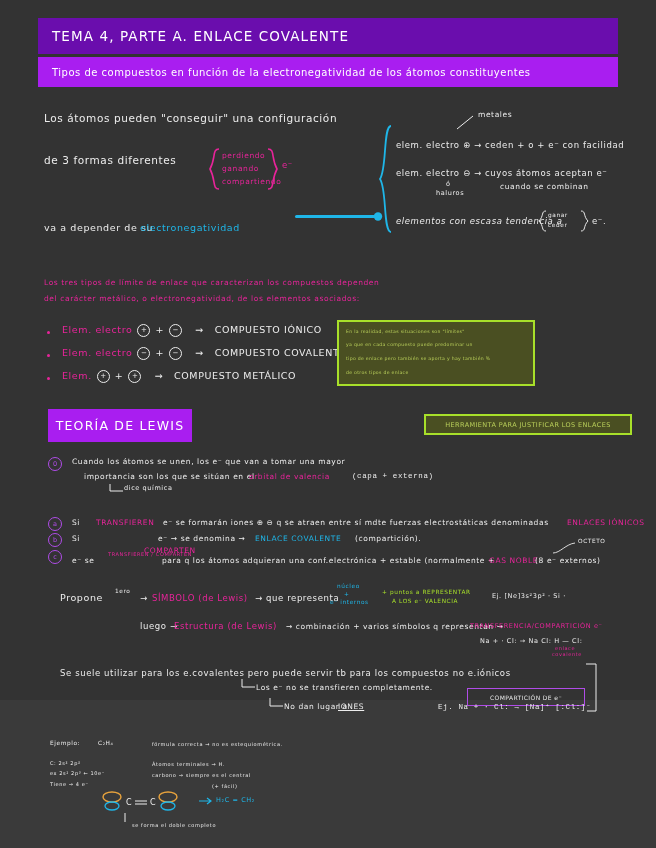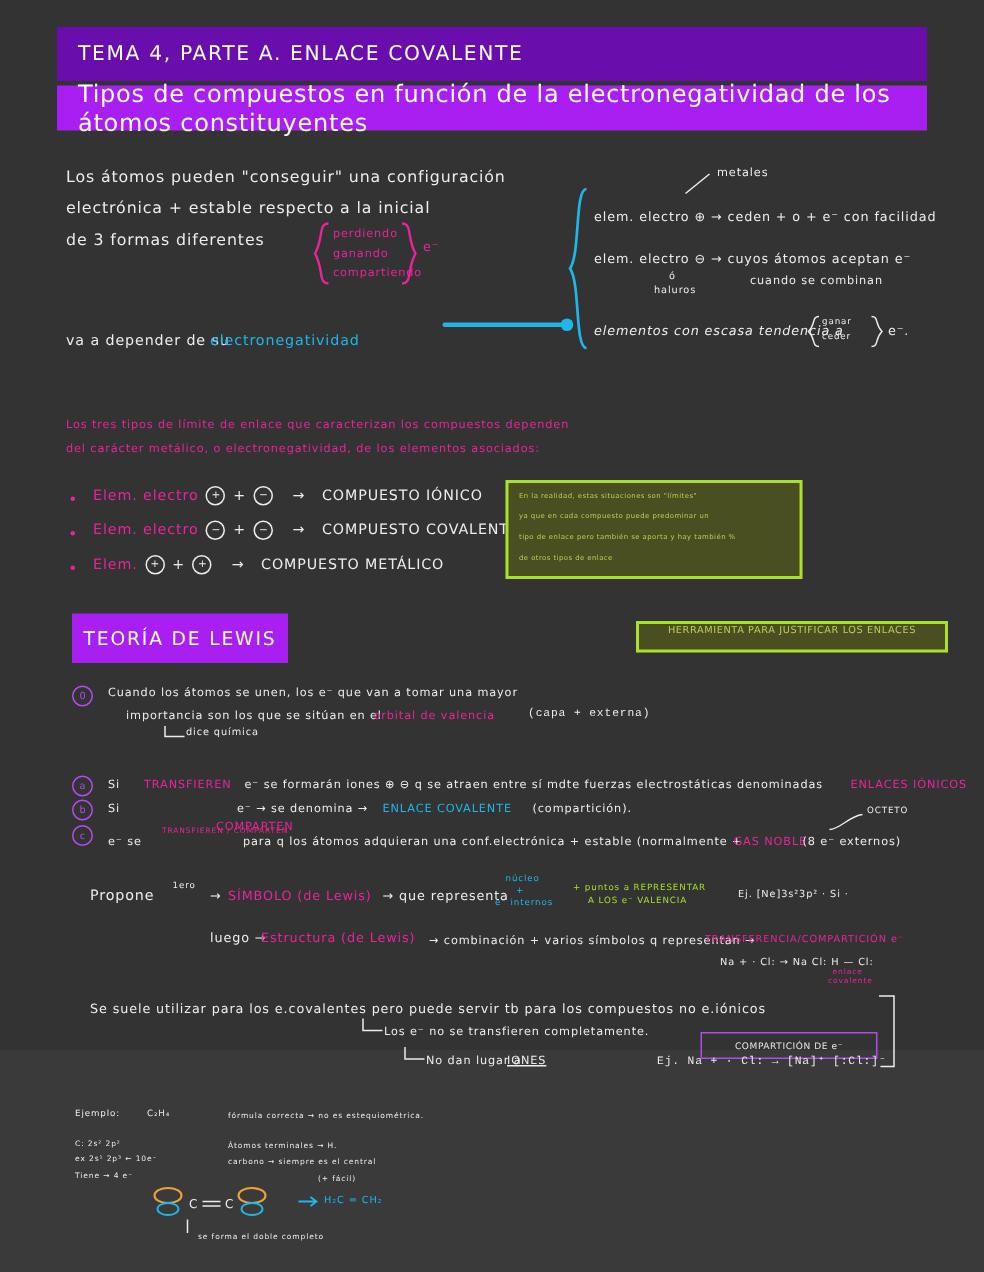--- a/index.html
+++ b/index.html
@@ -27,21 +27,21 @@
     background:#6a0dad;color:#ffffff;
     display:flex;align-items:center;
     padding-left:14px;box-sizing:border-box;
     font-size:13.5px;letter-spacing:1.1px;
   }
   .banner2{
     position:absolute;left:38px;top:57px;width:580px;height:30px;
     background:#a91ef0;color:#ffffff;
     display:flex;align-items:center;
     padding-left:14px;box-sizing:border-box;
-    font-size:16px;letter-spacing:.5px;
+    font-size:10px;letter-spacing:.5px;
   }
   
   .t{position:absolute;white-space:nowrap;}
   .w{color:#ededed;}
   .m{color:#e8249a;}
   .c{color:#1fb6e8;}
   .g{color:#a8e02a;}
 
   .s11{font-size:10.5px;}
   .s10{font-size:9.5px;}
@@ -64,21 +64,21 @@
     background:#4a4f22;border:2px solid #a8e02a;
     box-sizing:border-box;
   }
   .greenbox .ln{
     position:absolute;color:#b9cf5a;font-size:4.6px;white-space:nowrap;letter-spacing:.3px;
   }
   .greenchip{
     position:absolute;left:424px;top:414px;width:208px;height:21px;
     background:#4a4f22;border:2px solid #a8e02a;
     color:#b9cf5a;box-sizing:border-box;
-    display:flex;align-items:flex-start;justify-content:center;
+    display:flex;align-items:center;justify-content:center;
     font-size:6.5px;letter-spacing:.4px;
   }
   
   .purplebox{
     position:absolute;left:467px;top:688px;width:118px;height:18px;
     border:1.4px solid #b04ce8;background:transparent;
     color:#e8e8e8;box-sizing:border-box;
     display:flex;align-items:center;justify-content:center;
     font-size:6px;letter-spacing:.4px;
   }
@@ -102,21 +102,20 @@
 <div id="page">
 
   <div class="banner1">
     <span>TEMA 4, PARTE A. ENLACE COVALENTE</span>
   </div>
   <div class="banner2">
     <span>Tipos de compuestos en función de la electronegatividad de los átomos constituyentes</span>
   </div>
 
   <div class="t hw w s11" style="left:44px;top:112px;">Los átomos pueden "conseguir" una configuración</div>
-  <div class="t hw w s11" style="left:44px;top:133px;">electrónica + estable respecto a la inicial</div>
   <div class="t hw w s11" style="left:44px;top:154px;">de  3 formas diferentes</div>
 
   <svg style="position:absolute;left:207px;top:148px;" width="14" height="42">
     <path d="M12 1 C5 1 9 10 3 21 C9 32 5 41 12 41" stroke="#e8249a" stroke-width="1.6" fill="none"></path>
   </svg>
   <div class="t hw m s8" style="left:222px;top:151px;">perdiendo</div>
   <div class="t hw m s8" style="left:222px;top:164px;">ganando</div>
   <div class="t hw m s8" style="left:222px;top:177px;">compartiendo</div>
   <svg style="position:absolute;left:266px;top:148px;" width="14" height="42">
     <path d="M2 1 C9 1 5 10 11 21 C5 32 9 41 2 41" stroke="#e8249a" stroke-width="1.6" fill="none"></path>

